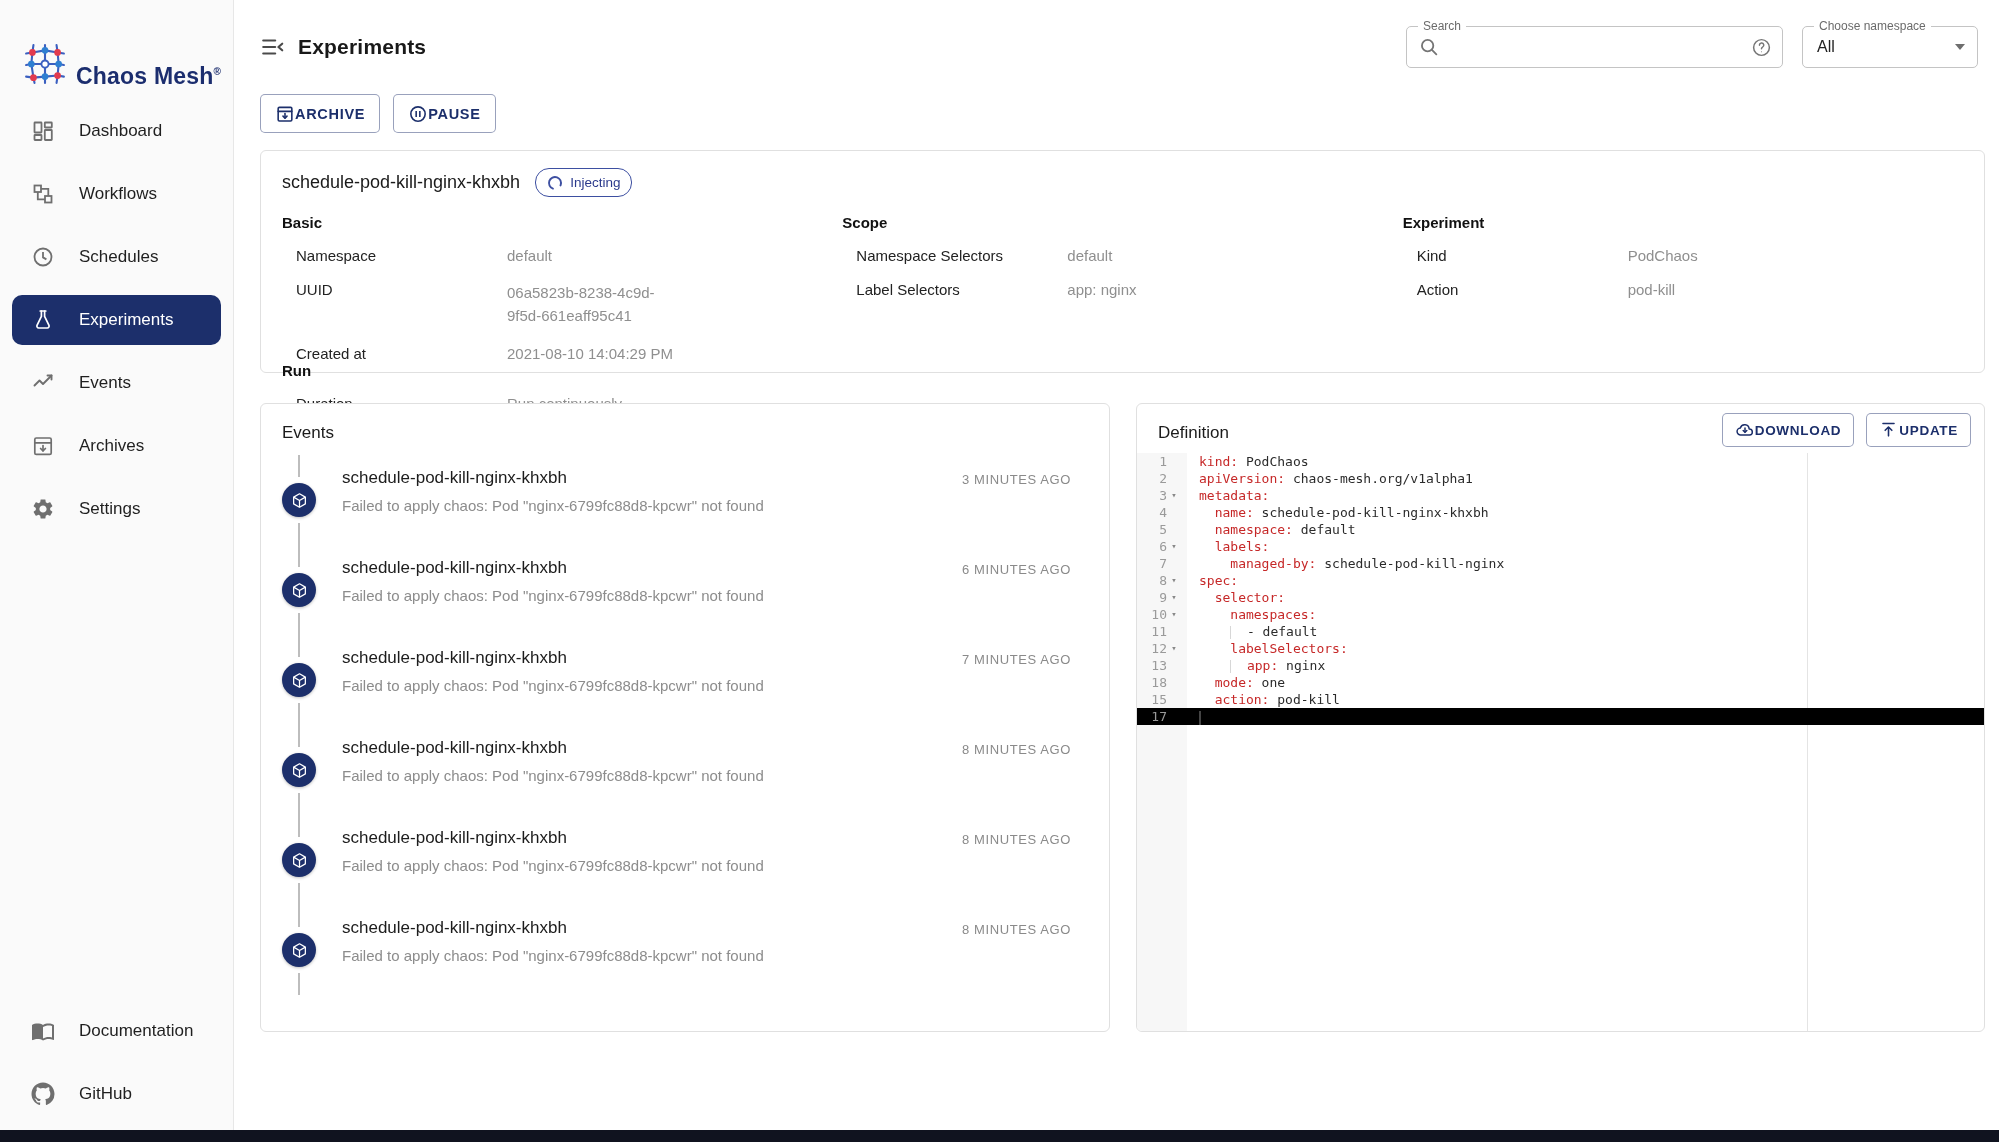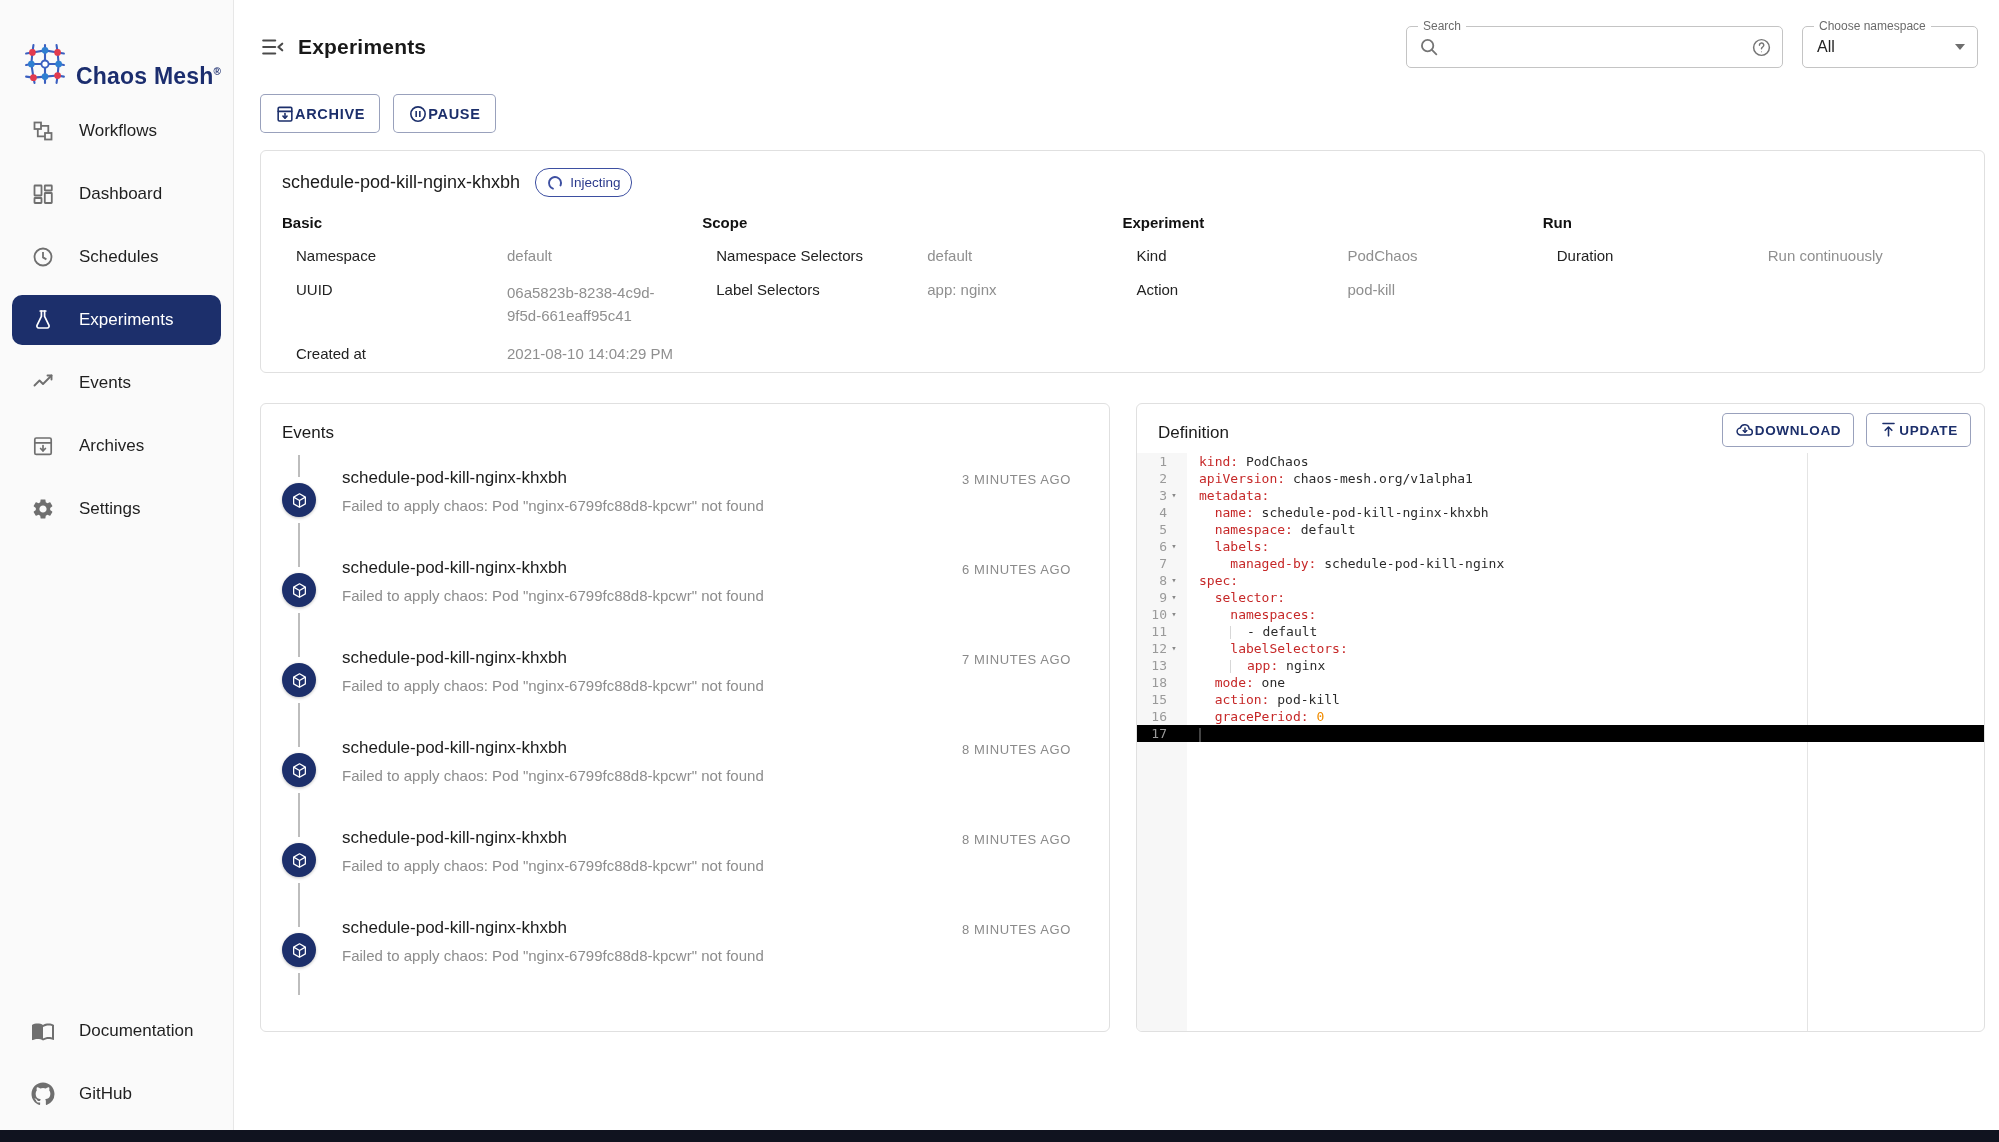--- a/index.html
+++ b/index.html
@@ -51,21 +51,21 @@
   .btn .b-icon { width:20px; height:20px; }
   .btn.small { height:34px; font-size:13.5px; padding:0 12px; }
 
   
   .card { background:#fff; border:1px solid #e0e0e0; border-radius:6px; }
   .detail-card { margin:17px 14px 0 26px; height:223px; padding:17px 21px; }
   .detail-title-row { display:flex; align-items:center; gap:15px; }
   .exp-name { font-size:18px; font-weight:500; color:#1a1a1a; }
   .chip { display:inline-flex; align-items:center; gap:7px; height:29px; padding:0 11px;
     border:1px solid #3d4fa1; border-radius:14px; color:#2b3a8c; font-size:13.5px; font-weight:500; }
-  .sections { display:grid; grid-template-columns:1fr 1fr 1fr 1fr; margin-top:17px; }
+  .sections { display:grid; grid-template-columns:1fr 1fr 1fr; margin-top:17px; }
   .sec-title { font-size:15px; font-weight:bold; color:#111; margin-bottom:16px; }
   .kv { display:grid; grid-template-columns:211px 1fr; row-gap:17px; padding-left:14px; align-items:start; }
   .kv .k { font-size:15px; color:#222; }
   .kv .v { font-size:15px; color:#8f8f8f; }
   .v-wrap { max-width:155px; overflow-wrap:break-word; line-height:1.55; }
 
   
   .panels { display:flex; gap:26px; margin:30px 14px 0 26px; }
   .panel-title { font-size:17px; font-weight:500; color:#1b1b1b; }
 
@@ -134,38 +134,38 @@
           <circle cx="32" cy="31" r="3.2" fill="#e23a4e"></circle>
         </svg>
       </span>
       <span class="logo-text"><span>Chaos Mesh</span><span class="logo-reg">®</span></span>
     </div>
 
     <nav class="nav">
       <div class="nav-item">
         <span class="ni-icon">
           <svg width="24" height="24" viewBox="0 0 24 24" fill="none" stroke="currentColor" stroke-width="1.8">
+            <rect x="3.5" y="3.5" width="7" height="10" rx="0.5"></rect>
+              <rect x="3.5" y="16" width="7" height="5" rx="0.5"></rect>
+            <rect x="13.8" y="3.5" width="7" height="5" rx="0.5"></rect>
+              <rect x="13.8" y="11" width="7" height="10" rx="0.5"></rect>
+          </svg>
+          </span>
+        <span class="ni-label">Dashboard</span>
+      </div>
+      <div class="nav-item">
+        <span class="ni-icon">
+          <svg width="24" height="24" viewBox="0 0 24 24" fill="none" stroke="currentColor" stroke-width="1.8">
             <rect x="3.5" y="3.5" width="6.5" height="6.5"></rect>
               <rect x="14" y="14" width="6.5" height="6.5"></rect>
             <path d="M6.8 10v7.3h7.2"></path>
               <path d="M10 6.8h7.3V14"></path>
           </svg>
           </span>
         <span class="ni-label">Workflows</span>
-      </div>
-      <div class="nav-item">
-        <span class="ni-icon">
-          <svg width="24" height="24" viewBox="0 0 24 24" fill="none" stroke="currentColor" stroke-width="1.8">
-            <rect x="3.5" y="3.5" width="7" height="10" rx="0.5"></rect>
-              <rect x="3.5" y="16" width="7" height="5" rx="0.5"></rect>
-            <rect x="13.8" y="3.5" width="7" height="5" rx="0.5"></rect>
-              <rect x="13.8" y="11" width="7" height="10" rx="0.5"></rect>
-          </svg>
-          </span>
-        <span class="ni-label">Dashboard</span>
       </div>
       <div class="nav-item">
         <span class="ni-icon">
           <svg width="24" height="24" viewBox="0 0 24 24" fill="none" stroke="currentColor" stroke-width="1.8">
             <circle cx="12" cy="12" r="8.5"></circle>
               <path d="M12 7v5.4l3.4 2"></path>
           </svg>
           </span>
         <span class="ni-label">Schedules</span>
       </div>
@@ -582,27 +582,20 @@
                 </div>
                 <div class="code-cell"><span class="seg-v">  </span><span class="seg-k">mode:</span><span class="seg-v"> one</span></div>
               </div>
               <div class="code-line">
                 <div class="gutter-cell">
                   <span class="ln">15</span>
                   <span class="fold"></span>
                 </div>
                 <div class="code-cell"><span class="seg-v">  </span><span class="seg-k">action:</span><span class="seg-v"> pod-kill</span></div>
               </div>
-              <div class="code-line">
-                <div class="gutter-cell">
-                  <span class="ln">16</span>
-                  <span class="fold"></span>
-                </div>
-                <div class="code-cell"><span class="seg-v">  </span><span class="seg-k">gracePeriod:</span><span class="seg-n"> 0</span></div>
-              </div>
               <div class="code-line active">
                 <div class="gutter-cell">
                   <span class="ln">17</span>
                   <span class="fold"></span>
                 </div>
                 <div class="code-cell"><span class="caret"></span></div>
               </div>
             </div>
         </div>
       </section>

